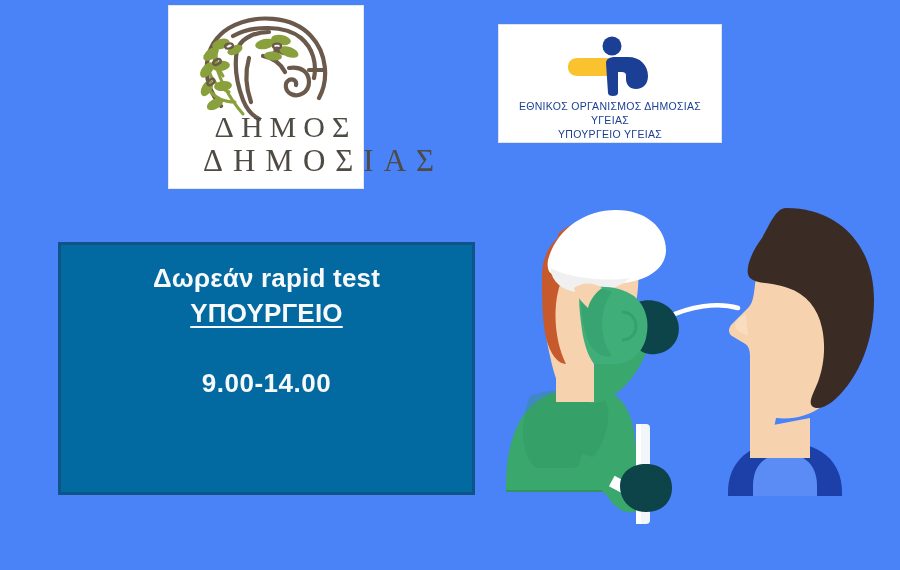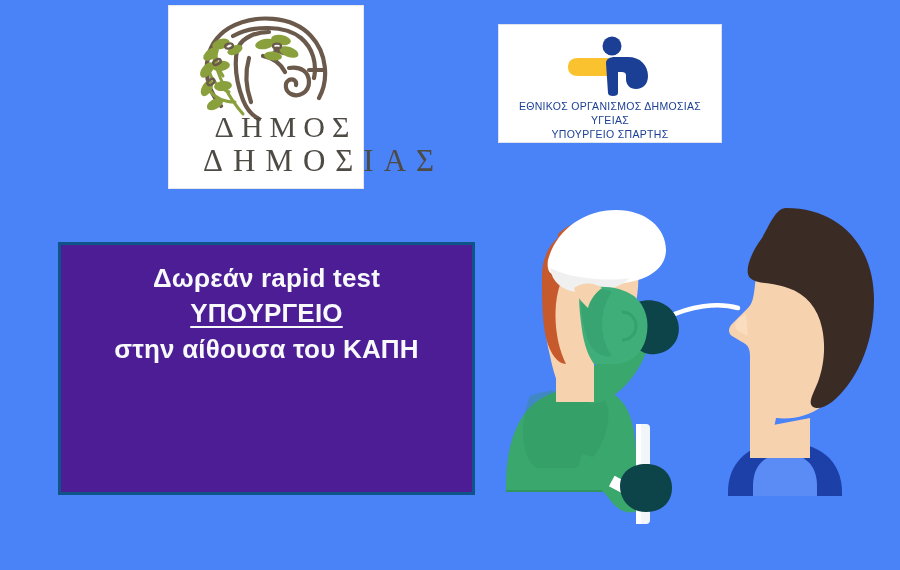--- a/index.html
+++ b/index.html
@@ -105,21 +105,21 @@
     letter-spacing: 0.3px;
   }
 
   
   #info-panel {
     position: absolute;
     left: 58px;
     top: 242px;
     width: 417px;
     height: 253px;
-    background: #4c1d95;
+    background: #0369a1;
     border: 3px solid #0f5488;
     box-sizing: border-box;
     color: #ffffff;
     text-align: center;
   }
   #info-lines {
     padding-top: 16px;
   }
   .info-line {
     display: block;
@@ -205,29 +205,29 @@
   </div>
 
   <div class="logo-box" id="eody-logo-box">
     <svg id="eody-mark" viewBox="0 0 96 62">
       <circle cx="50" cy="11" r="9.5" fill="#1b3f94"></circle>
       <path d="M6 32 C6 26 10 23 16 23 L44 23 C50 23 54 26 54 32 C54 38 50 41 44 41 L16 41 C10 41 6 38 6 32 Z" fill="#f9c22e"></path>
       <path d="M44 28 C44 24 48 22 53 22 L66 22 C78 22 86 30 86 41 C86 49 81 54 74 54 C68 54 64 50 64 44 L64 40 C64 38 62 37 60 37 L56 37 L56 58 C56 60 54 61 51 61 C48 61 46 60 46 58 Z" fill="#1b3f94"></path>
     </svg>
     <div id="eody-text">
       <span class="t1">ΕΘΝΙΚΟΣ ΟΡΓΑΝΙΣΜΟΣ ΔΗΜΟΣΙΑΣ ΥΓΕΙΑΣ</span>
-      <span class="t2">ΥΠΟΥΡΓΕΙΟ ΣΠΑΡΤΗΣ</span>
+      <span class="t2">ΥΠΟΥΡΓΕΙΟ ΥΓΕΙΑΣ</span>
     </div>
   </div>
 
   <div id="info-panel">
     <div id="info-lines">
       <span class="info-line">Δωρεάν rapid test</span>
       <span class="info-line underline">ΥΠΟΥΡΓΕΙΟ</span>
-      <span class="info-line">στην αίθουσα του ΚΑΠΗ</span>
+      <span id="info-hours">9.00-14.00</span>
     </div>
   </div>
 
   <svg id="illustration" viewBox="0 0 430 374">
 
     <g>
       <path d="M258 167 L258 300 L378 300 L378 167 Z" fill="none"></path>
       <path d="M258 296 C258 264 282 246 314 246 C348 246 372 264 372 296 L372 300 L258 300 Z" fill="#1c3fa8"></path>
       <path d="M283 300 L283 290 C283 268 296 258 315 258 C334 258 347 268 347 290 L347 300 Z" fill="#5b8cf5"></path>
       <path d="M298 230 L298 262 L340 262 L340 222 Z" fill="#f6d2ae"></path>

